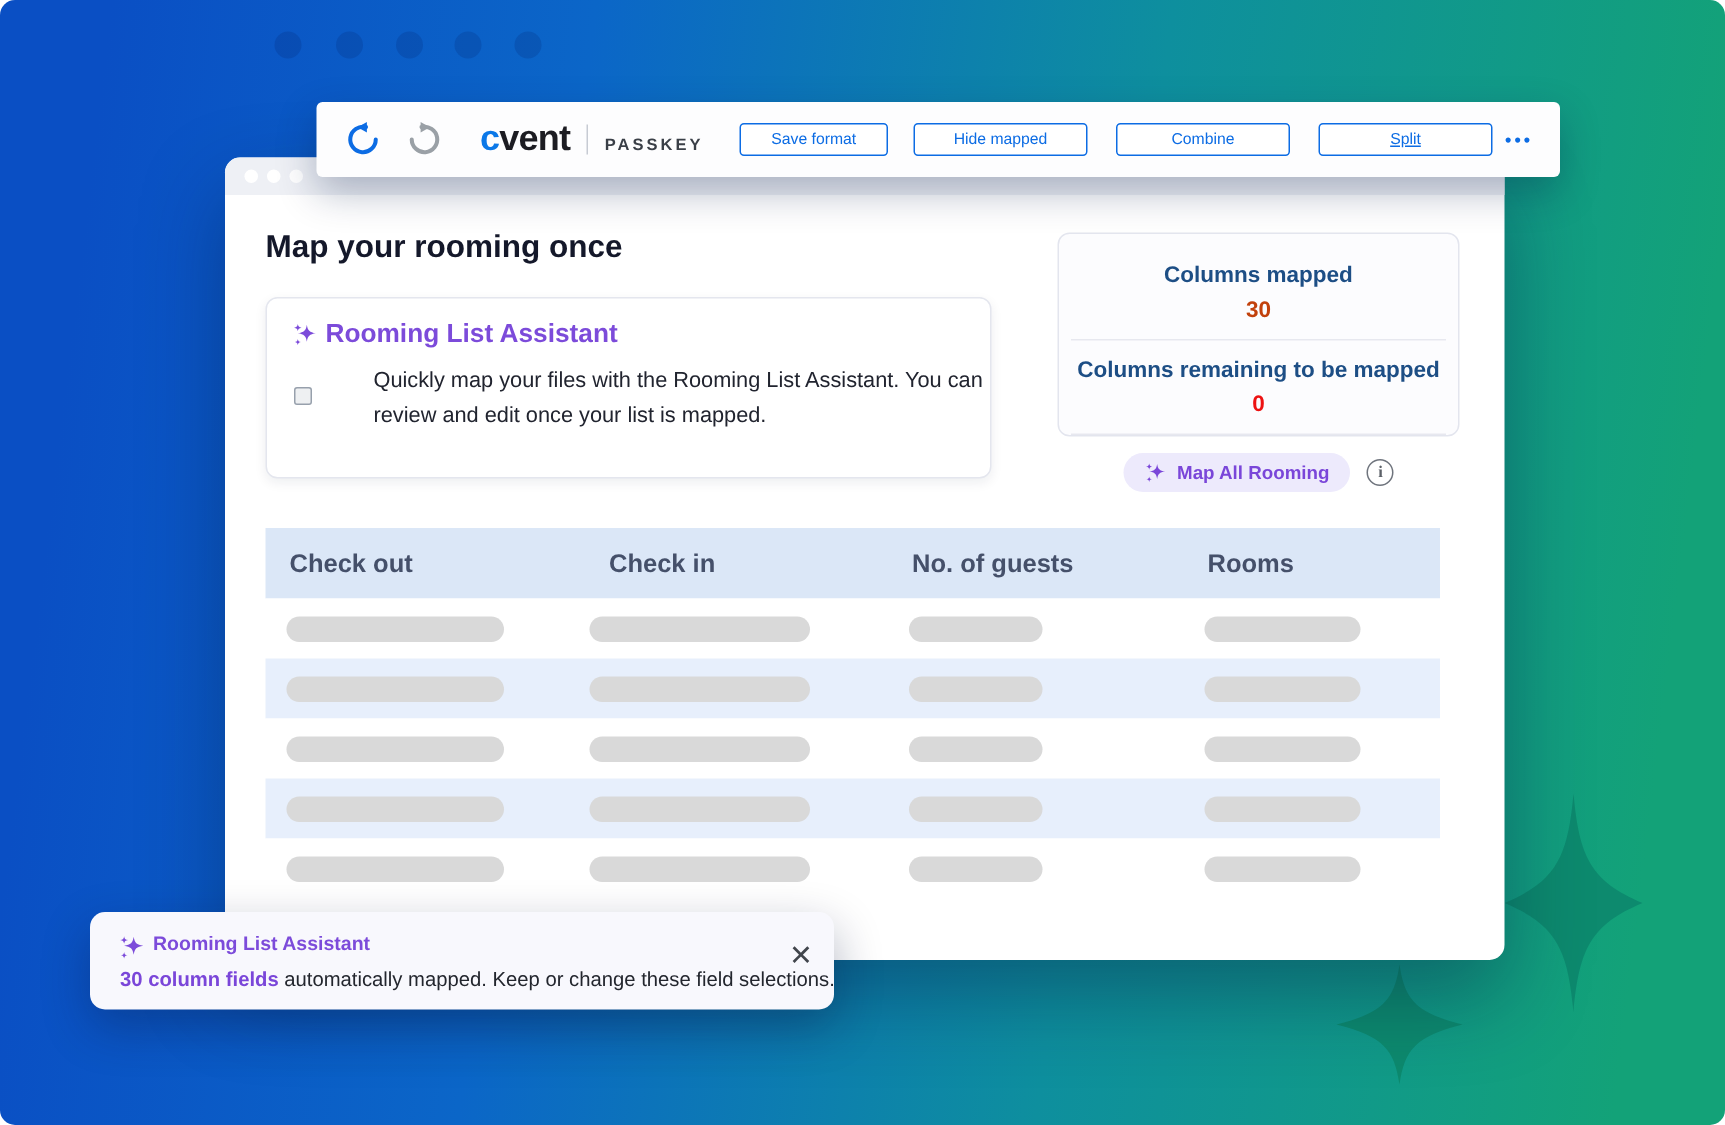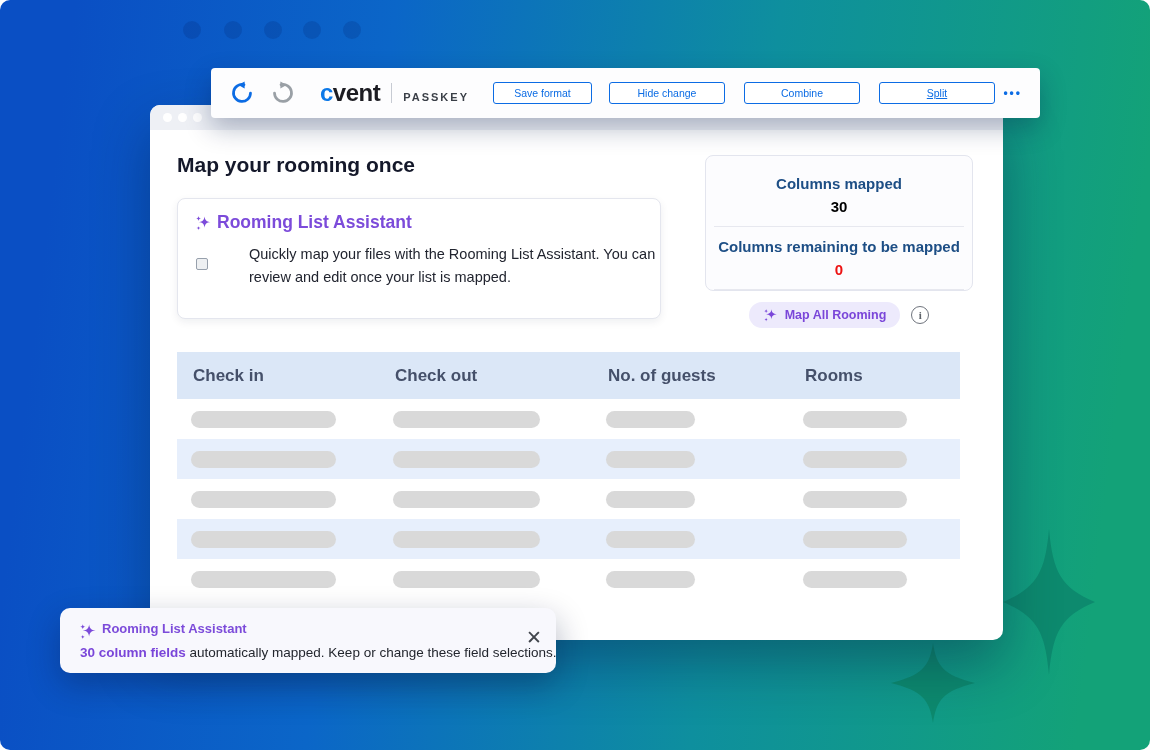--- a/index.html
+++ b/index.html
@@ -53,21 +53,21 @@
   .assist-check { position:absolute; left:18px; top:59px; width:12px; height:12px;
                   border:1px solid #97a0ac; background:#eef0f2; border-radius:2px; cursor:pointer; }
   .assist-desc { position:absolute; left:39px; top:44px; width:428px; font-size:14.5px;
                  line-height:1.62; color:#21242f;margin-left:32px; }
 
   
   .summary { position:absolute; left:555px; top:50px; width:268px; height:136px;
              background:#fcfcfe; border:1px solid #e3e5ee; border-radius:8px;
              text-align:center; padding-top:19px; }
   .sum-label { font-size:15px; font-weight:800; color:#1d4e85; }
-  .sum-green { margin-top:6px; font-size:15px; font-weight:800; color:#000000; }
+  .sum-green { margin-top:6px; font-size:15px; font-weight:800; color:#c2410c; }
   .sum-red   { margin-top:6px; font-size:15px; font-weight:800; color:#ed1212; }
   .sum-hr { border:none; border-top:1px solid #e7e8ef; margin:11px 8px; }
   .sum-actions { margin-top:12px; display:flex; align-items:center; justify-content:center; gap:11px; }
   .pill-btn { display:inline-flex; align-items:center; gap:7px; height:26px; padding:0 14px;
               border:none; border-radius:13px; background:#edeafc; color:#7a46d9;
               font-family:"Liberation Sans",sans-serif; font-size:12.5px; font-weight:800; cursor:pointer; }
   .info-icon { width:18px; height:18px; border:1.5px solid #6f747d; border-radius:50%;
                display:inline-flex; align-items:center; justify-content:center;
                font-size:11px; font-weight:700; color:#5c6168; cursor:pointer; }
   .info-icon::before { content:"i"; font-family:"Liberation Serif",serif; }
@@ -127,21 +127,21 @@
         </g>
       </svg>
     </button>
     <div class="brand">
       <span class="logo"><span class="c">c</span><span>vent</span></span>
       <span class="brand-sep"></span>
       <span class="product">PASSKEY</span>
     </div>
     <div class="tb-buttons">
       <button class="tb-btn b0">Save format</button>
-      <button class="tb-btn b1">Hide change</button>
+      <button class="tb-btn b1">Hide mapped</button>
       <button class="tb-btn b2">Combine</button>
       <button class="tb-btn b3">Split</button>
     </div>
     <button class="more-btn">•••</button>
   </div>
 
   <div class="window">
     <div class="titlebar">
       <span class="tl-dot" style="left:13px"></span>
       <span class="tl-dot" style="left:28px"></span>
@@ -176,22 +176,22 @@
             <path d="M5 15.5c.3 2 .95 2.65 3 2.95-2.05.3-2.7.95-3 2.95-.3-2-.95-2.65-3-2.95 2.05-.3 2.7-.95 3-2.95z" fill="#7a46d9"></path>
           </svg>
           <span>Map All Rooming</span>
         </button>
         <span class="info-icon"></span>
       </div>
     </div>
 
     <div class="table">
       <div class="t-head">
+        <div class="t-hcell col1">Check out</div>
         <div class="t-hcell col0">Check in</div>
-        <div class="t-hcell col1">Check out</div>
         <div class="t-hcell col2">No. of guests</div>
         <div class="t-hcell col3">Rooms</div>
       </div>
       <div>
           <div class="t-row">
             <div class="t-cell col0">
               <span class="bar"></span>
             </div>
             <div class="t-cell col1">
               <span class="bar"></span>

